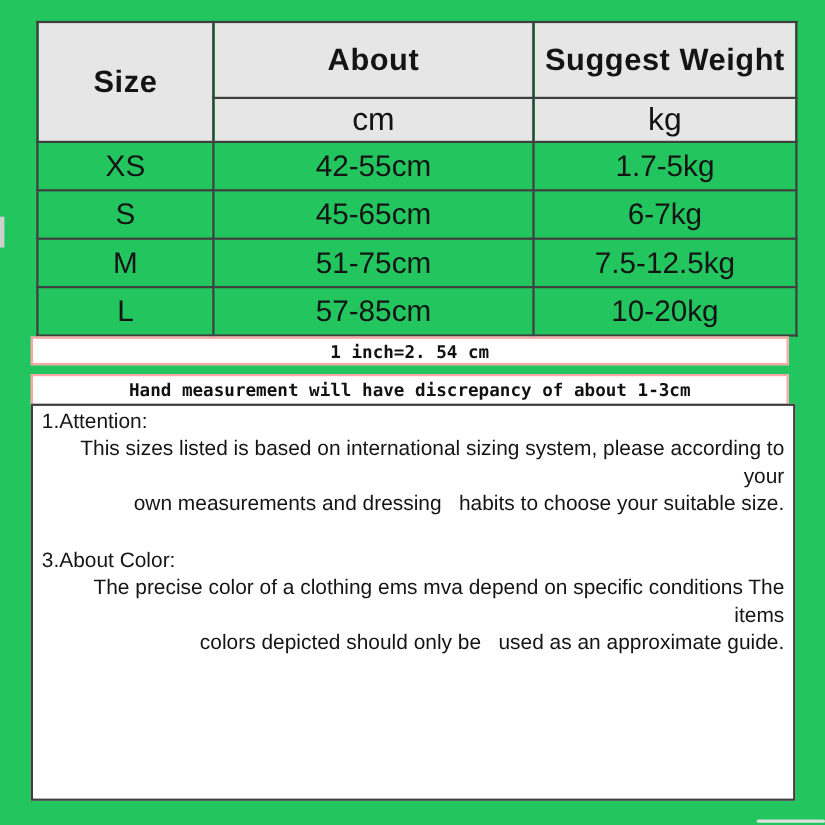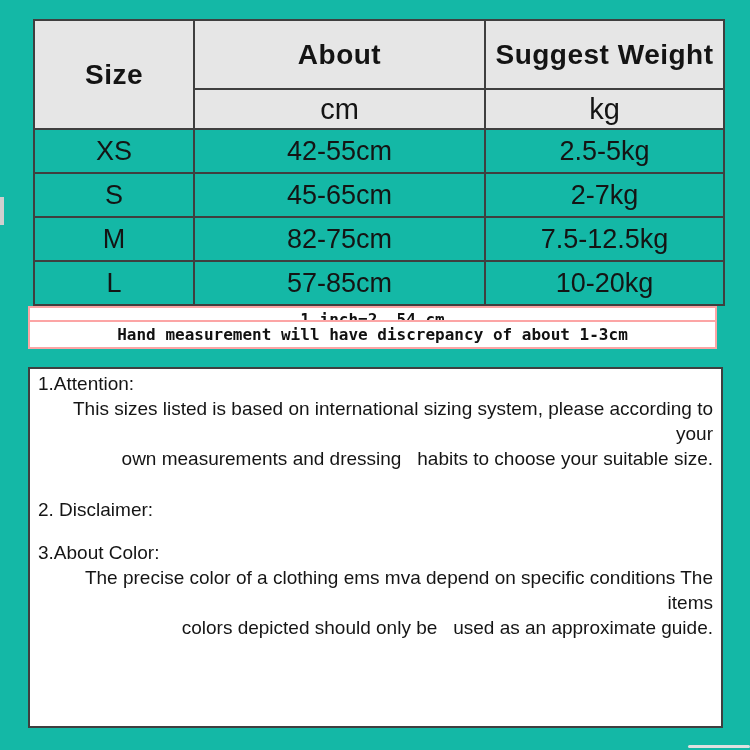--- a/index.html
+++ b/index.html
@@ -1,17 +1,17 @@
 <!DOCTYPE html>
 <html><head>
 <meta charset="utf-8">
 <style>
   html,body{margin:0;padding:0;background:#ffffff;}
   .canvas{
-    position:relative;width:750px;height:750px;background:#14b8a6;
+    position:relative;width:750px;height:750px;background:#22c55e;
     font-family:"Liberation Sans","DejaVu Sans",sans-serif;color:#141414;
     overflow:hidden;
   }
   
   table.chart{
     position:absolute;left:33px;top:19px;width:684px;
     border-collapse:collapse;table-layout:fixed;
   }
   .chart td{
     border:2px solid #3f3f3f;text-align:center;vertical-align:middle;padding:0;
@@ -27,21 +27,21 @@
   .r-head2 td{background:#e6e6e6;font-size:29px;}
   .r-data td{font-size:27px;}
   
   .note-row{
     position:absolute;left:28px;width:689px;box-sizing:border-box;
     border:2px solid #fca5a5;display:flex;align-items:center;justify-content:center;
     font-family:"DejaVu Sans Mono","Liberation Mono",monospace;font-weight:bold;
     font-size:16px;color:#111111;background:#ffffff;
   }
   .note-conv{top:306px;height:26px;}
-  .note-hand{top:320px;height:29px;}
+  .note-hand{top:340px;height:29px;}
   
   .notes-panel{
     position:absolute;left:28px;top:367px;width:695px;height:361px;
     box-sizing:border-box;border:2px solid #3f3f3f;background:#ffffff;
     padding:2px 8px 0 8px;font-size:19px;line-height:25px;color:#151515;
   }
   .section .heading{white-space:pre-wrap;}
   .section .body{white-space:pre-wrap;text-align:right;}
   .sec-2{margin-top:26px;}
   .sec-3{margin-top:18px;}
@@ -62,30 +62,30 @@
       <td class="col-len head">About</td>
       <td class="col-wt head">Suggest Weight</td>
     </tr>
     <tr class="r-head2">
       <td>cm</td>
       <td>kg</td>
     </tr>
     <tr class="r-data">
       <td>XS</td>
       <td>42-55cm</td>
-      <td>2.5-5kg</td>
+      <td>1.7-5kg</td>
     </tr>
     <tr class="r-data">
       <td>S</td>
       <td>45-65cm</td>
-      <td>2-7kg</td>
+      <td>6-7kg</td>
     </tr>
     <tr class="r-data">
       <td>M</td>
-      <td>82-75cm</td>
+      <td>51-75cm</td>
       <td>7.5-12.5kg</td>
     </tr>
     <tr class="r-data">
       <td>L</td>
       <td>57-85cm</td>
       <td>10-20kg</td>
     </tr>
   </tbody>
     </table>
 
@@ -97,21 +97,20 @@
     <span>Hand measurement will have discrepancy of about 1-3cm</span>
   </div>
 
   <div class="notes-panel">
     <div class="section sec-1">
       <div class="heading">1.Attention:</div>
       <div class="body">This sizes listed is based on international sizing system, please according to your
 own measurements and dressing   habits to choose your suitable size.</div>
     </div>
     <div class="section sec-2">
-      <div class="heading">2. Disclaimer:</div>
     </div>
     <div class="section sec-3">
       <div class="heading">3.About Color:</div>
       <div class="body">The precise color of a clothing ems mva depend on specific conditions The items
 colors depicted should only be   used as an approximate guide.</div>
     </div>
 
   </div>
 
   <div class="artifact art-left"></div>

